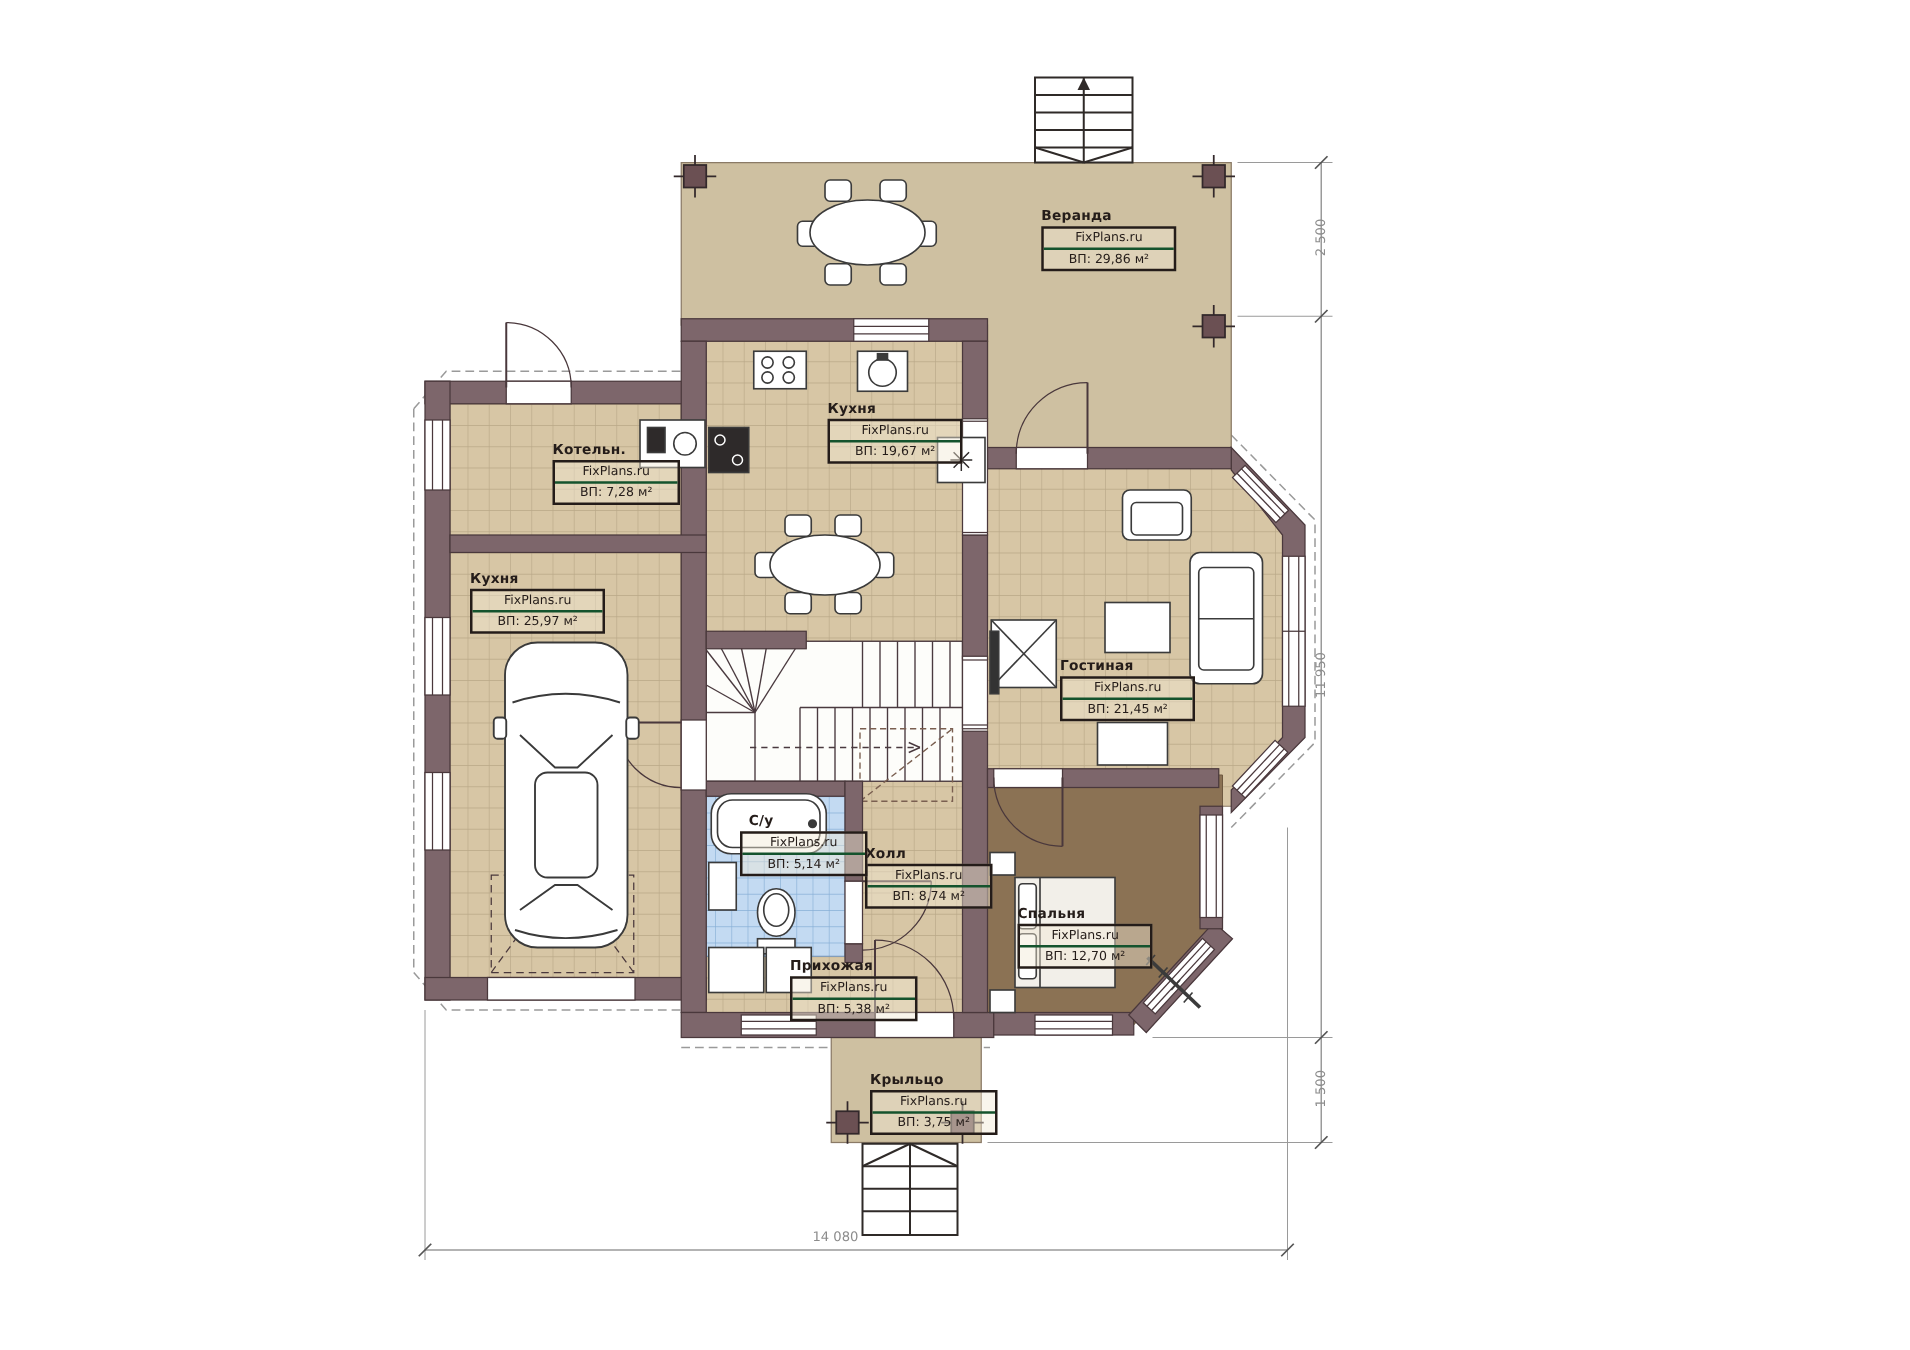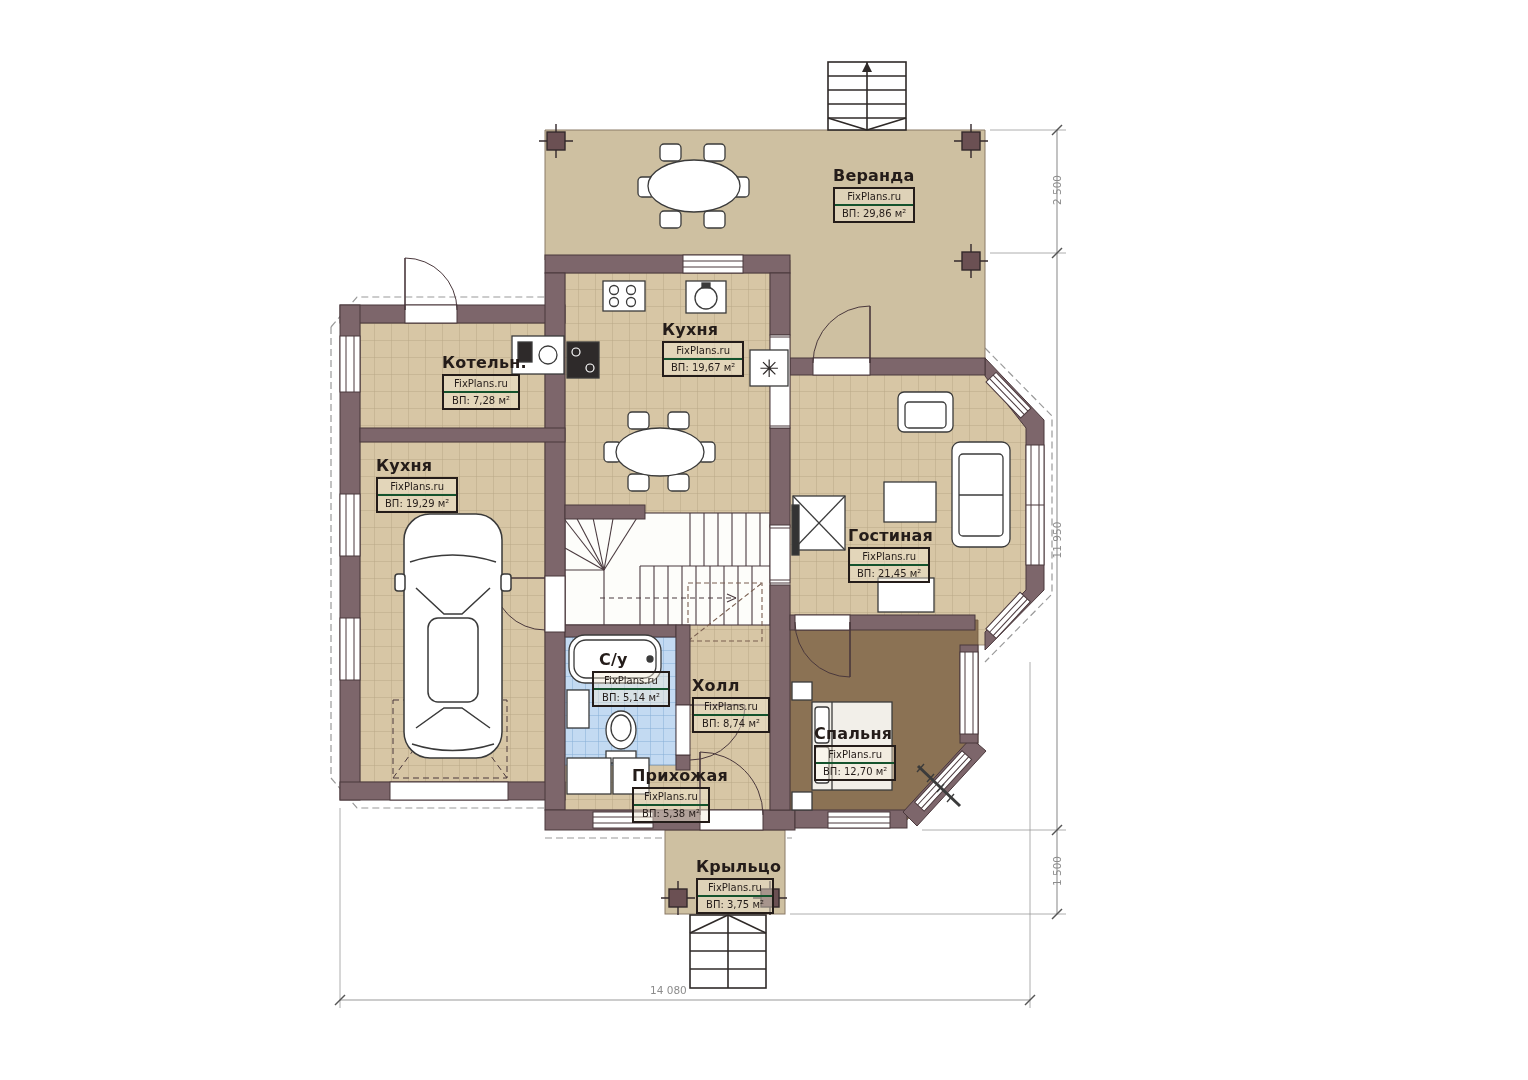--- a/index.html
+++ b/index.html
@@ -1,23 +1,23 @@
 <!DOCTYPE html>
 <html><head>
 <meta charset="utf-8">
 <style>
   html,body{margin:0;padding:0;background:#ffffff;}
   #stage{position:relative;width:1528px;height:1080px;background:#ffffff;overflow:hidden;
          font-family:"DejaVu Sans",sans-serif;}
   svg{position:absolute;left:0;top:0;}
   .room-label{position:absolute;color:#241c19;z-index:5;}
-  .rname{font-size:16px;font-weight:bold;margin-bottom:2px;letter-spacing:.2px;white-space:nowrap;}
+  .rname{font-size:11px;font-weight:bold;margin-bottom:2px;letter-spacing:.2px;white-space:nowrap;}
   .rbox{border:2px solid #241c19;background:rgba(242,233,212,.45);font-size:10px;line-height:13px;
         display:inline-block;min-width:74px;text-align:center;}
-  .rbox .row{padding:1px 7px;white-space:nowrap;}
+  .rbox .row{padding:1px 20px;white-space:nowrap;}
   .rbox .row + .row{border-top:2px solid #14532d;}
   .dim{position:absolute;color:#8c8c8c;font-size:10.5px;z-index:4;white-space:nowrap;}
   .dim-v{width:70px;text-align:center;transform:rotate(-90deg);transform-origin:center;}
   .dim-h{width:70px;text-align:left;}
 </style>
 </head>
 <body>
 
 <div id="stage">
 
@@ -451,21 +451,21 @@
   <div class="rbox">
     <div class="row">FixPlans.ru</div>
     <div class="row">ВП: 7,28 м²</div>
   </div>
 </div>
 
 <div class="room-label" style="left:376px;top:456px">
   <div class="rname">Кухня</div>
   <div class="rbox">
     <div class="row">FixPlans.ru</div>
-    <div class="row">ВП: 19,29 м²</div>
+    <div class="row">ВП: 25,97 м²</div>
   </div>
 </div>
 
 <div class="room-label" style="left:848px;top:526px">
   <div class="rname">Гостиная</div>
   <div class="rbox">
     <div class="row">FixPlans.ru</div>
     <div class="row">ВП: 21,45 м²</div>
   </div>
 </div>

